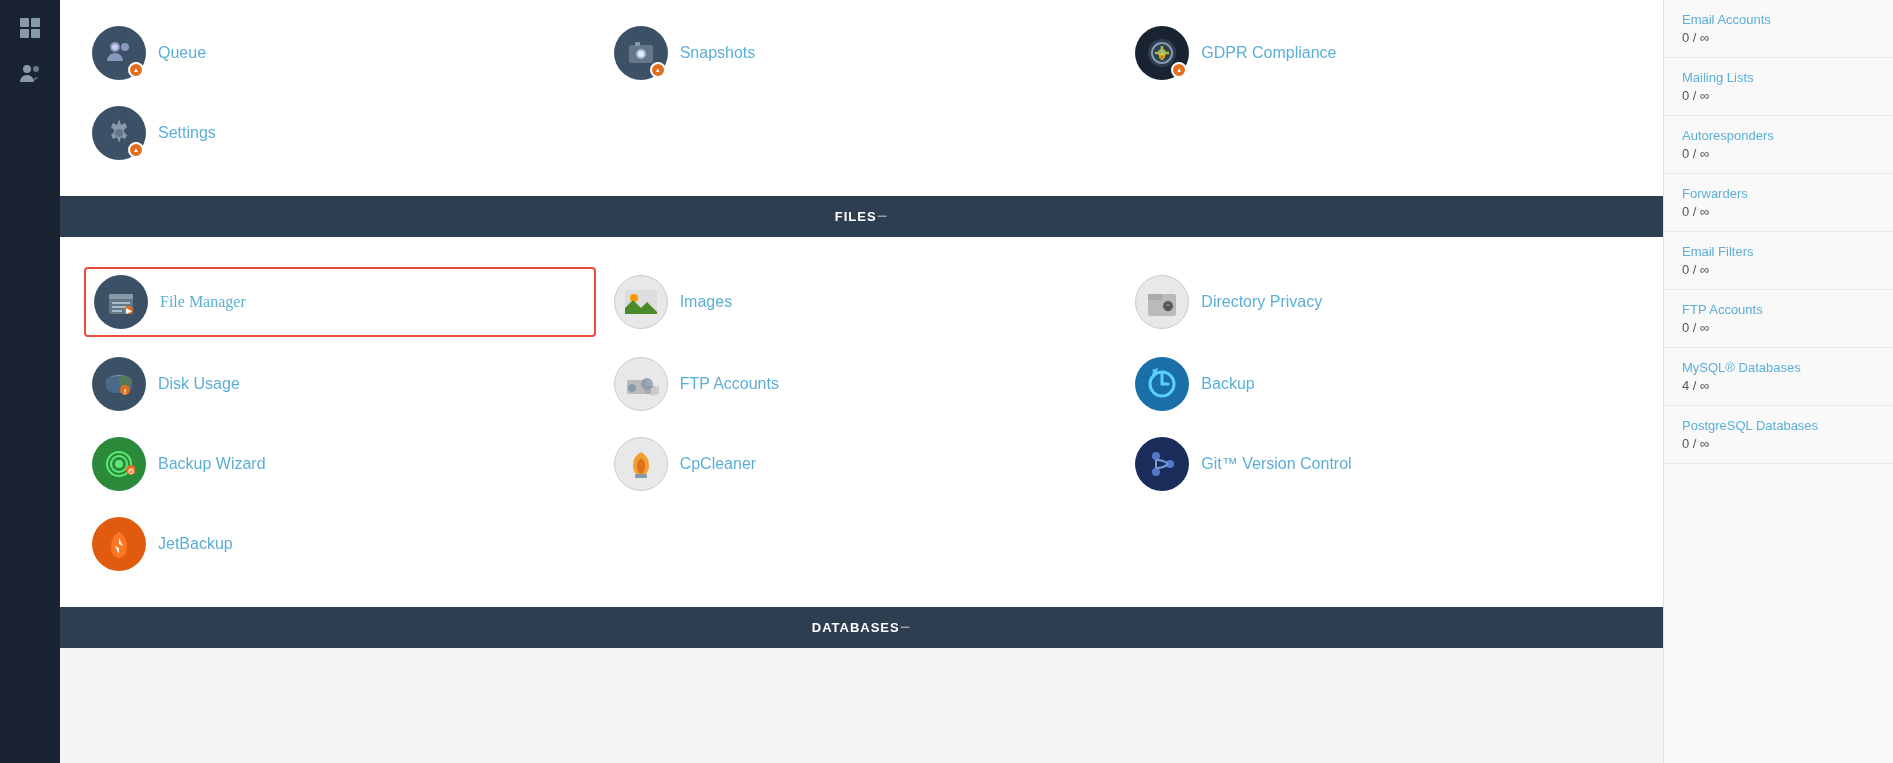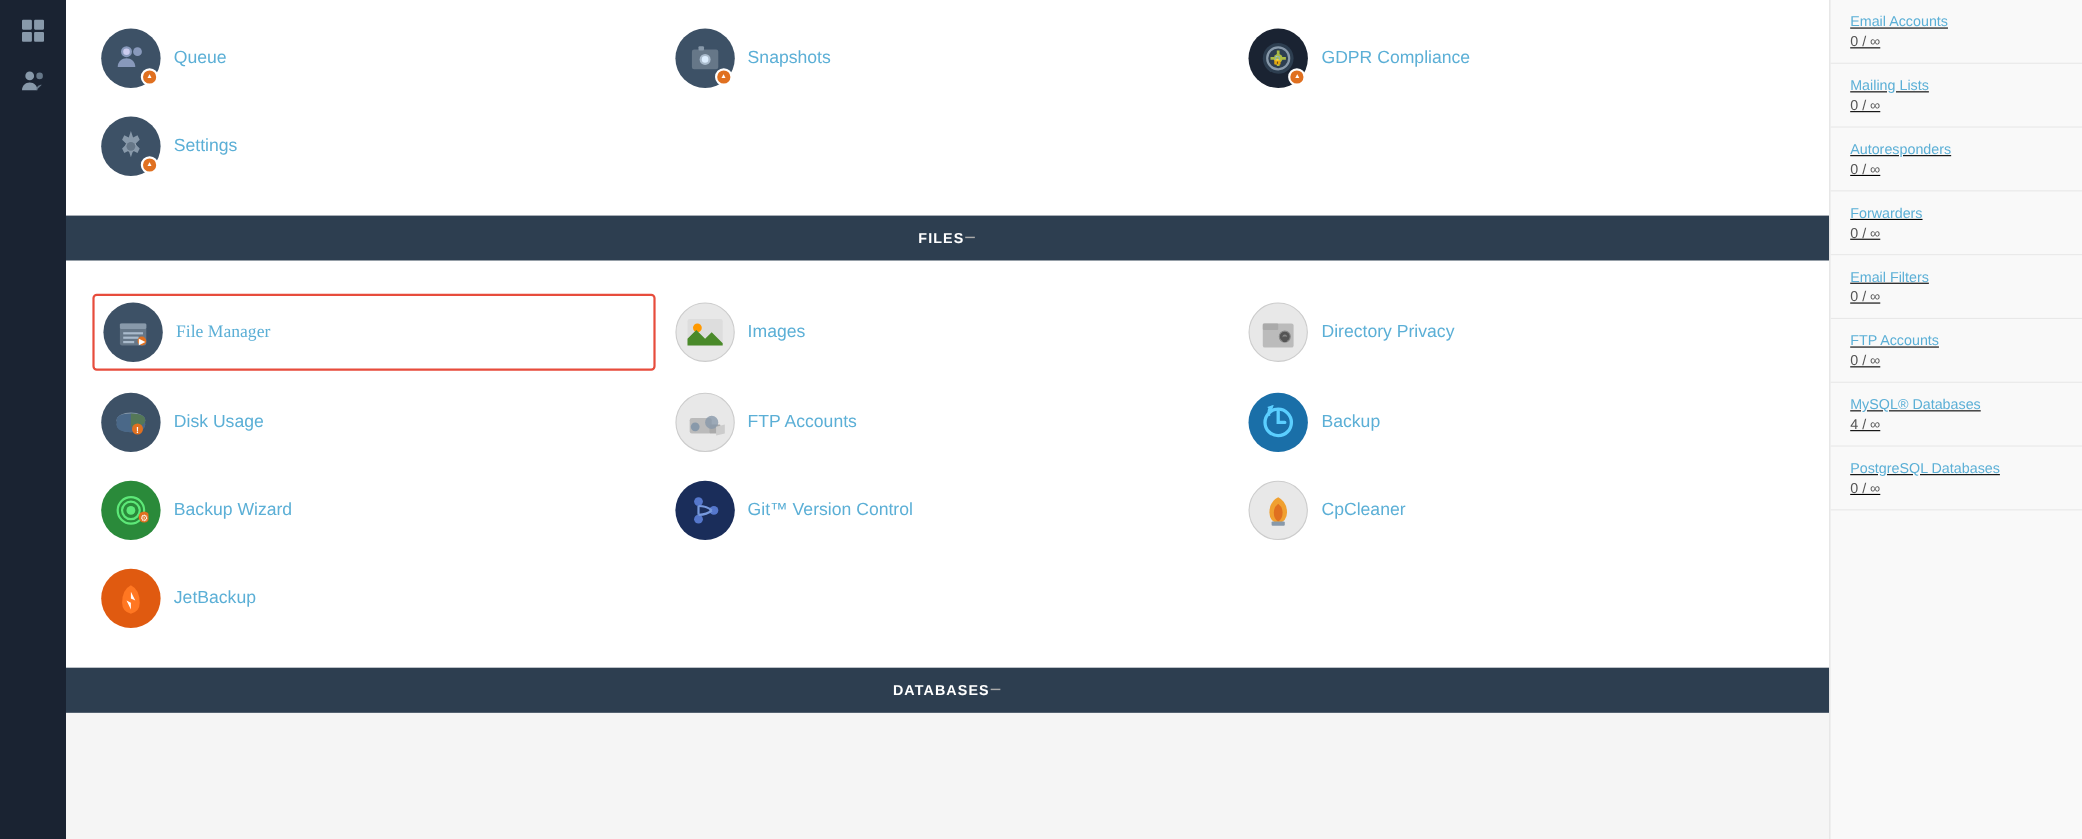--- a/index.html
+++ b/index.html
@@ -103,21 +103,20 @@
       background: #f9f9f9;
       border-left: 1px solid #e0e0e0;
       overflow-y: auto;
       flex-shrink: 0;
     }
 
     .right-sidebar-item {
       padding: 12px 18px;
       border-bottom: 1px solid #e8e8e8;
       cursor: pointer;
-      text-decoration: underline;
     }
     .right-sidebar-item .rs-label {
       color: #5bafd6;
       font-size: 13px;
       font-weight: 500;
       margin-bottom: 3px;
     }
     .right-sidebar-item .rs-value {
       color: #555;
       font-size: 13px;
@@ -336,45 +335,45 @@
               <circle cx="16" cy="16" r="8" fill="none" stroke="#5de878" stroke-width="2"></circle>
               <circle cx="16" cy="16" r="4" fill="#5de878"></circle>
               <circle cx="28" cy="22" r="5" fill="#e07020"></circle>
               <text x="28" y="26" text-anchor="middle" fill="#fff" font-size="8">⚙</text>
             </svg>
           </div>
           <span class="item-label">Backup Wizard</span>
         </div>
 
         <div class="item">
+          <div class="ci" style="background:#e8e8e8; border: 1px solid #ccc;">
+            <svg width="36" height="36" viewBox="0 0 36 36">
+              <path d="M18 6 Q26 10 26 20 Q26 28 18 30 Q10 28 10 20 Q10 10 18 6" fill="#f0a030"></path>
+              <path d="M18 12 Q22 15 22 20 Q22 26 18 28 Q14 26 14 20 Q14 15 18 12" fill="#e07020"></path>
+              <rect x="12" y="28" width="12" height="4" rx="1" fill="#8899aa"></rect>
+            </svg>
+          </div>
+          <span class="item-label">CpCleaner</span>
+        </div>
+
+        <div class="item">
           <div class="ci" style="background:#1a2d5a;">
             <svg width="32" height="32" viewBox="0 0 32 32">
               <circle cx="10" cy="8" r="4" fill="#5577cc"></circle>
               <circle cx="10" cy="24" r="4" fill="#5577cc"></circle>
               <circle cx="24" cy="16" r="4" fill="#5577cc"></circle>
               <line x1="10" y1="12" x2="10" y2="20" stroke="#7799dd" stroke-width="2"></line>
               <path d="M10 12 Q18 12 22 16" stroke="#7799dd" stroke-width="2" fill="none"></path>
               <path d="M10 20 Q18 20 22 16" stroke="#7799dd" stroke-width="2" fill="none"></path>
             </svg>
           </div>
           <span class="item-label">Git™ Version Control</span>
         </div>
 
         <div class="item">
-          <div class="ci" style="background:#e8e8e8; border: 1px solid #ccc;">
-            <svg width="36" height="36" viewBox="0 0 36 36">
-              <path d="M18 6 Q26 10 26 20 Q26 28 18 30 Q10 28 10 20 Q10 10 18 6" fill="#f0a030"></path>
-              <path d="M18 12 Q22 15 22 20 Q22 26 18 28 Q14 26 14 20 Q14 15 18 12" fill="#e07020"></path>
-              <rect x="12" y="28" width="12" height="4" rx="1" fill="#8899aa"></rect>
-            </svg>
-          </div>
-          <span class="item-label">CpCleaner</span>
-        </div>
-
-        <div class="item">
           <div class="ci" style="background:#e05a10;">
             <svg width="32" height="32" viewBox="0 0 32 32">
               <path d="M16 4 Q24 8 24 20 Q24 28 16 30 Q8 28 8 20 Q8 8 16 4" fill="#ff7722"></path>
               <path d="M16 10 L20 18 L16 16 L16 26 L12 18 L16 20 Z" fill="#fff"></path>
             </svg>
           </div>
           <span class="item-label">JetBackup</span>
         </div>
 
       </div>

